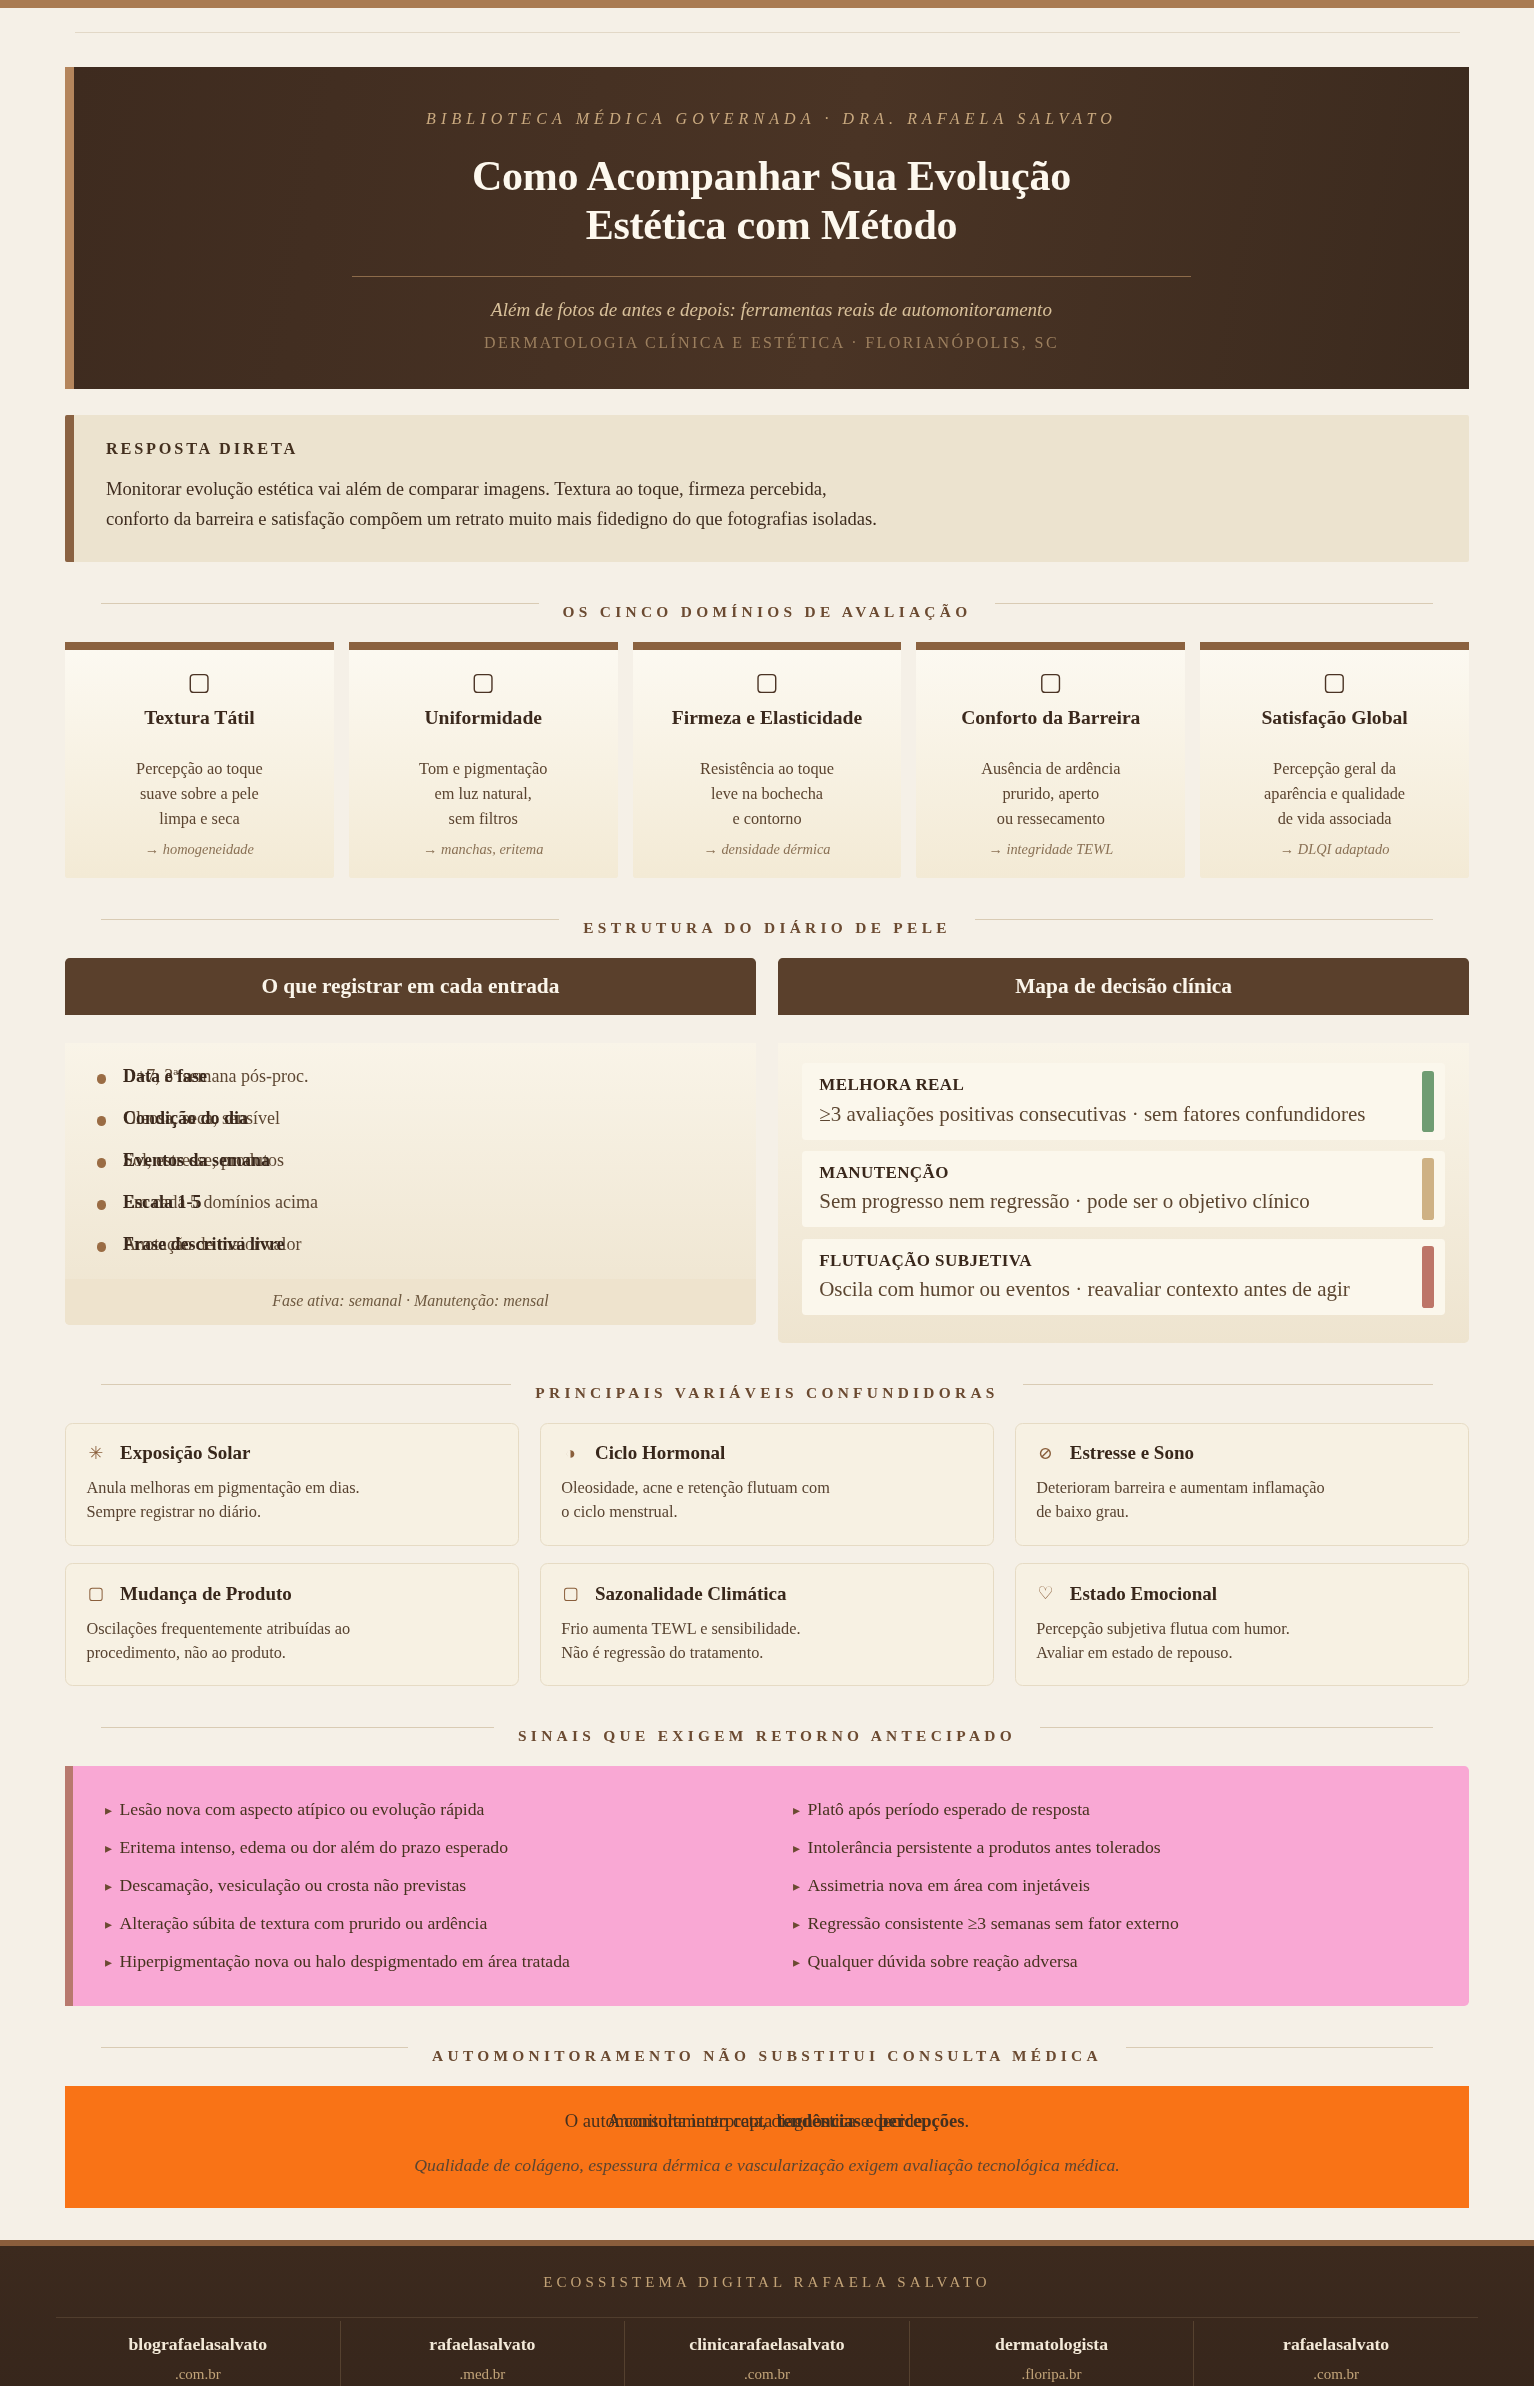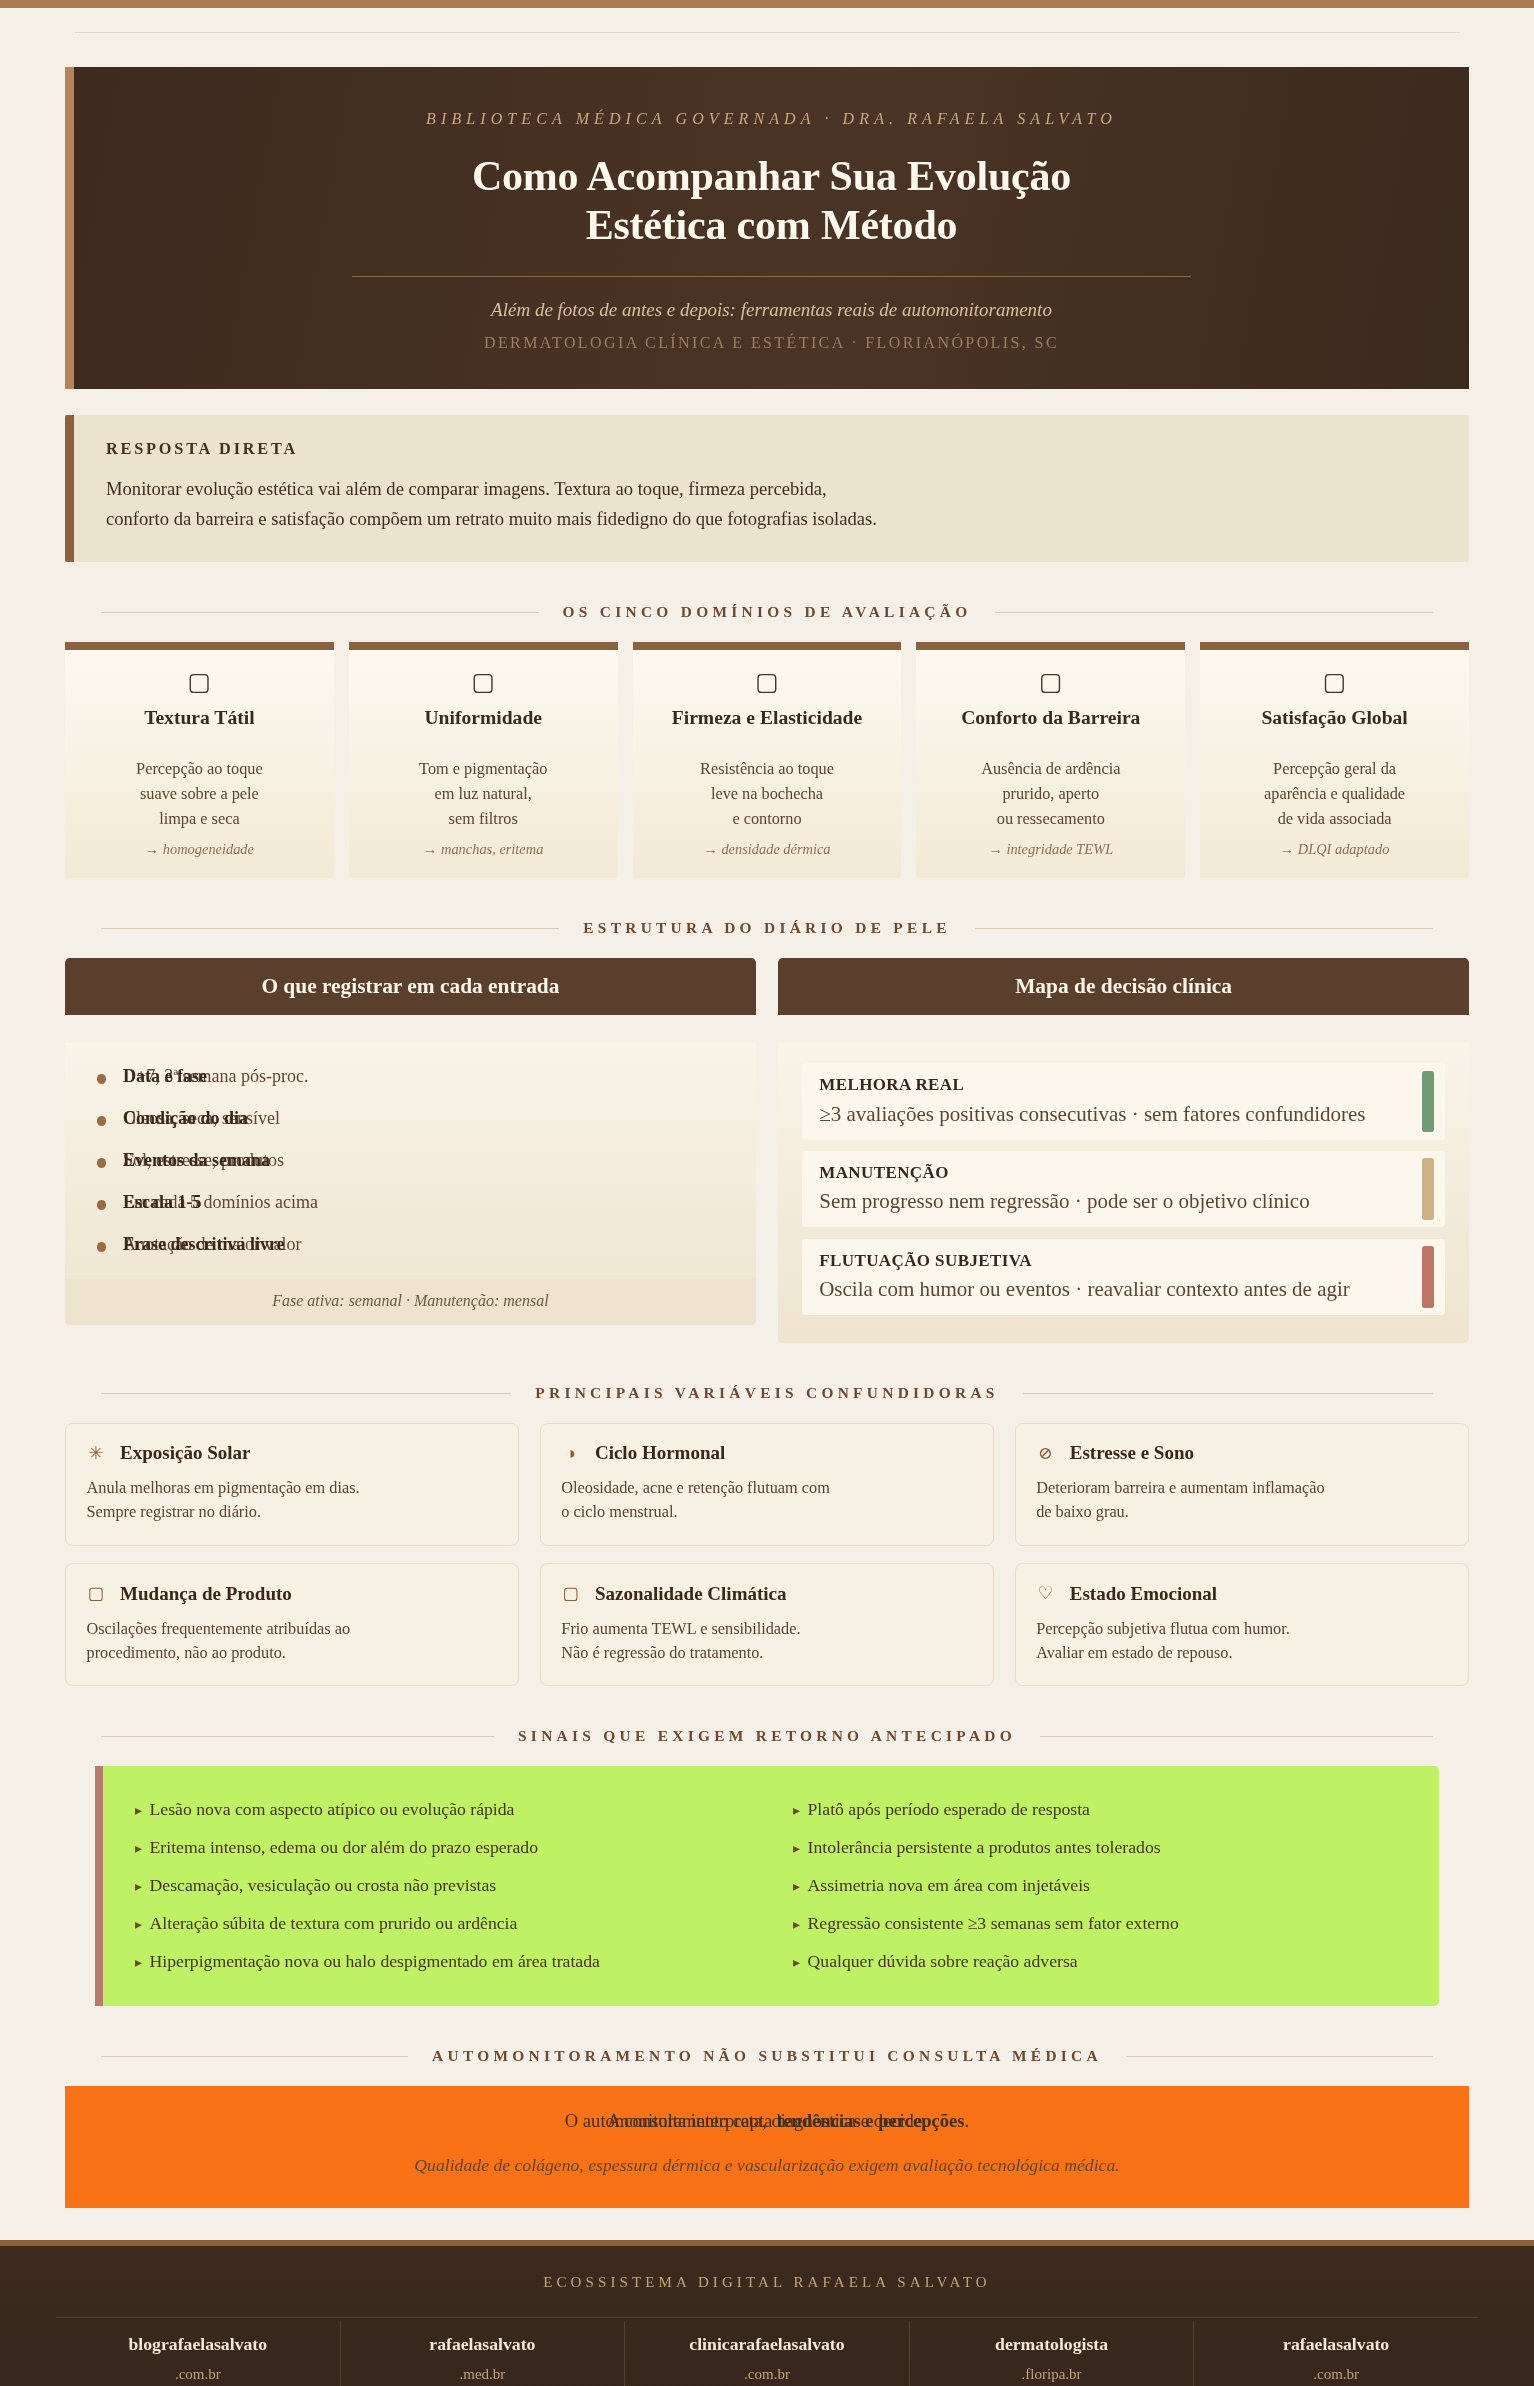--- a/index.html
+++ b/index.html
@@ -94,21 +94,21 @@
   }
   .answer-text {
     font-size: 18.6px;
     line-height: 1.62;
     color: #3f2d20;
   }
 
   
   .sec-head {
     display: flex;
-    align-items: center;
+    align-items: flex-start;
     gap: 24px;
     margin: 41px 101px 20.5px 101px;
   }
   .sec-head .line { flex: 1; height: 0.9px; background: #d9cbb4; }
   .sec-head .txt {
     font-size: 15.4px;
     letter-spacing: 4.3px;
     font-weight: bold;
     color: #6b4a31;
     white-space: nowrap;
@@ -256,22 +256,22 @@
     align-items: center;
     gap: 15px;
     margin-bottom: 12px;
   }
   .ccard .ci { font-size: 17.7px; color: #8a5f3c; width: 18.6px; text-align: center; }
   .ccard .ct { font-size: 19px; font-weight: bold; color: #38271b; }
   .ccard .cd { font-size: 16.3px; line-height: 1.48; color: #584331; }
 
   
   .warn {
-    margin: 0 95px;
-    background: #bef264;
+    margin: 0 65px;
+    background: #f9a8d4;
     border-left: 8.4px solid #b8796e;
     border-radius: 0 4.7px 4.7px 0;
     padding: 24px 32px 26px 32px;
     display: grid;
     grid-template-columns: 1fr 1fr;
     column-gap: 32px;
     row-gap: 0;
     gap: 44px;
   }
   .witem {

